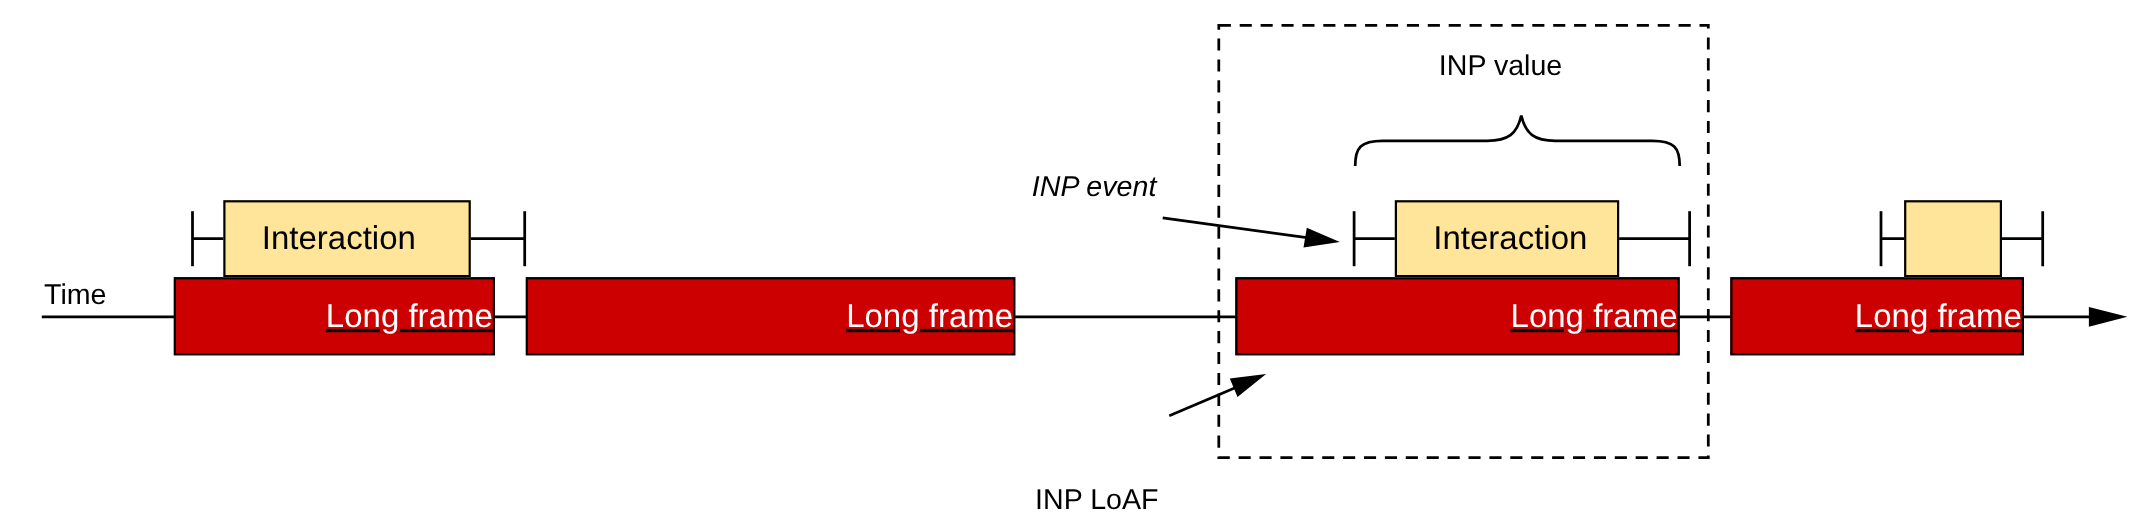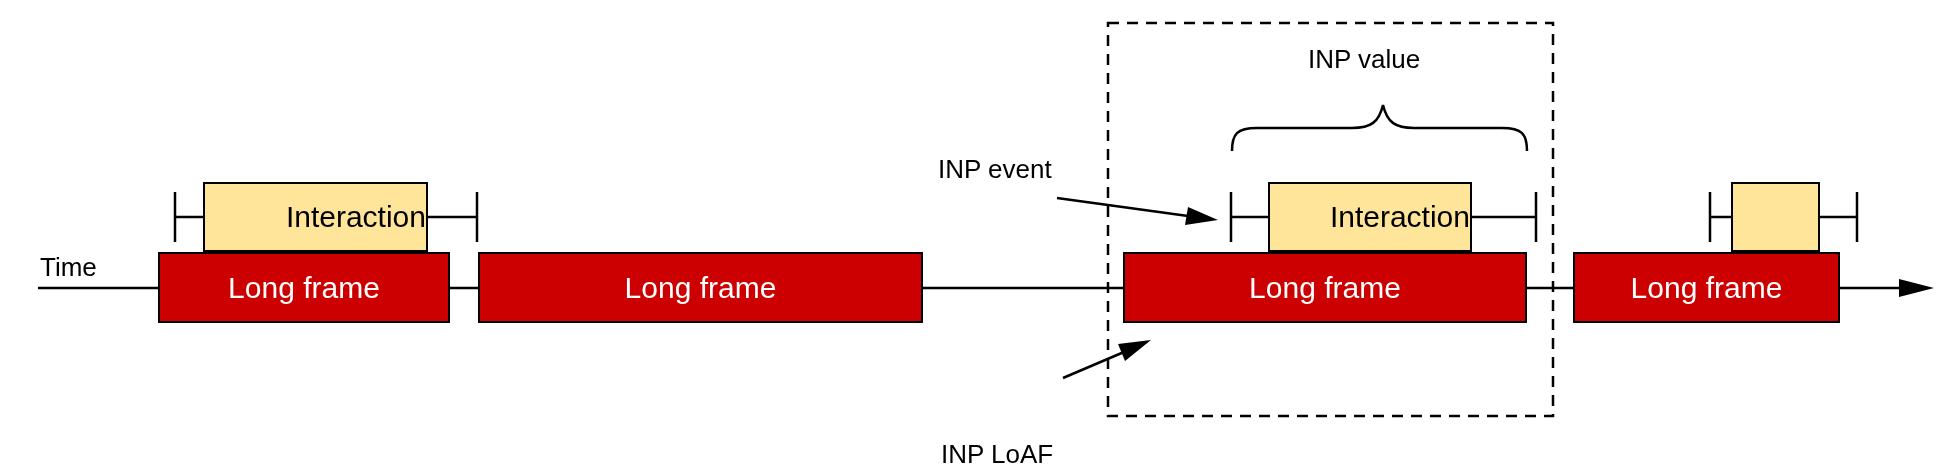--- a/index.html
+++ b/index.html
@@ -40,56 +40,58 @@
   }
   .ah { fill: var(--stroke); stroke: none; }
   .frame {
     position: absolute;
     top: 252px;
     height: 71px;
     background: var(--frame-fill);
     border: 2.5px solid var(--stroke);
     display: flex;
     align-items: center;
-    justify-content: center;
+    justify-content: flex-end;
     z-index: 2;
+    text-decoration: underline;
   }
   .frame-label {
     color: var(--frame-text);
     font-size: 30px;
     line-height: 1;
     white-space: nowrap;
   }
   .interaction {
     position: absolute;
     top: 182px;
     height: 70px;
     background: var(--interaction-fill);
     border: 2.5px solid var(--stroke);
     display: flex;
     align-items: center;
-    justify-content: flex-end;
+    justify-content: flex-start;
     z-index: 2;
+    padding-left: 33px;
   }
   .interaction-label {
     color: #000;
     font-size: 30px;
     line-height: 1;
     white-space: nowrap;
   }
   .label {
     position: absolute;
     color: #000;
     font-size: 26px;
     line-height: 1.1;
     white-space: nowrap;
     z-index: 3;
   }
   .label-time     { left: 40px;   top: 253px; }
-  .label-event    { left: 938px;  top: 155px; }
+  .label-event    { left: 938px;  top: 155px; font-style: italic; }
   .label-value    { left: 1308px; top: 45px;  }
   .label-loaf     { left: 941px;  top: 394px; margin-top: 46px; }
 </style>
 </head>
 <body>
 
 <div class="canvas">
 
   <svg class="layer" width="1954" height="468" viewBox="0 0 1954 468">
 

